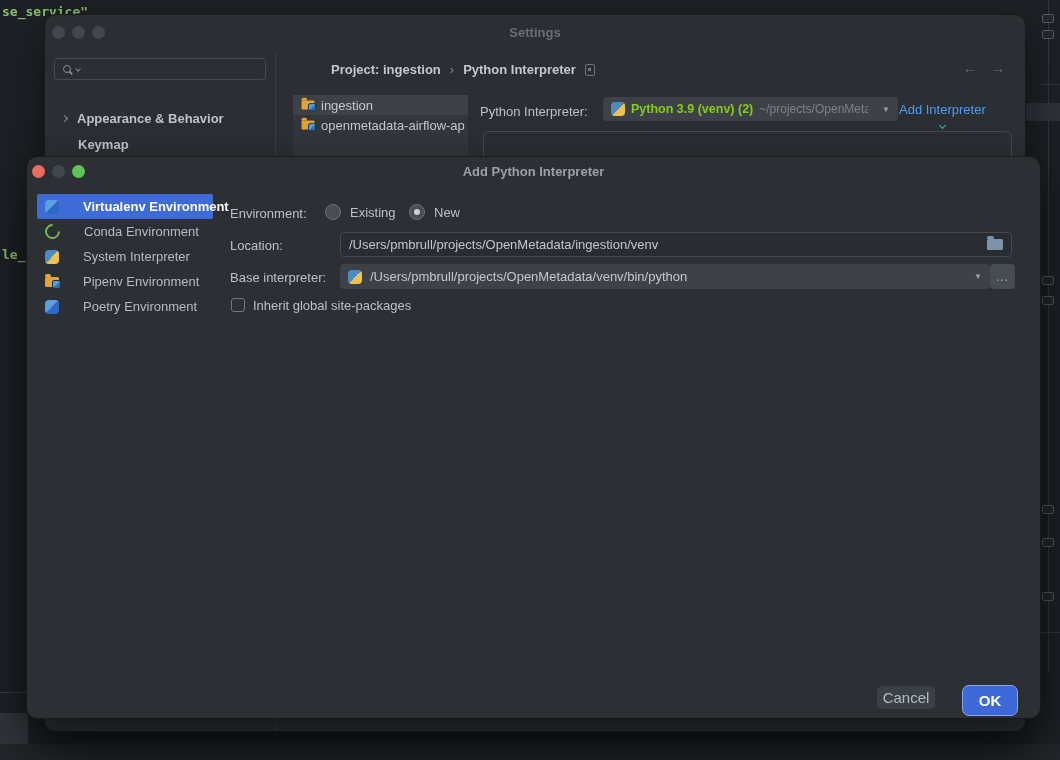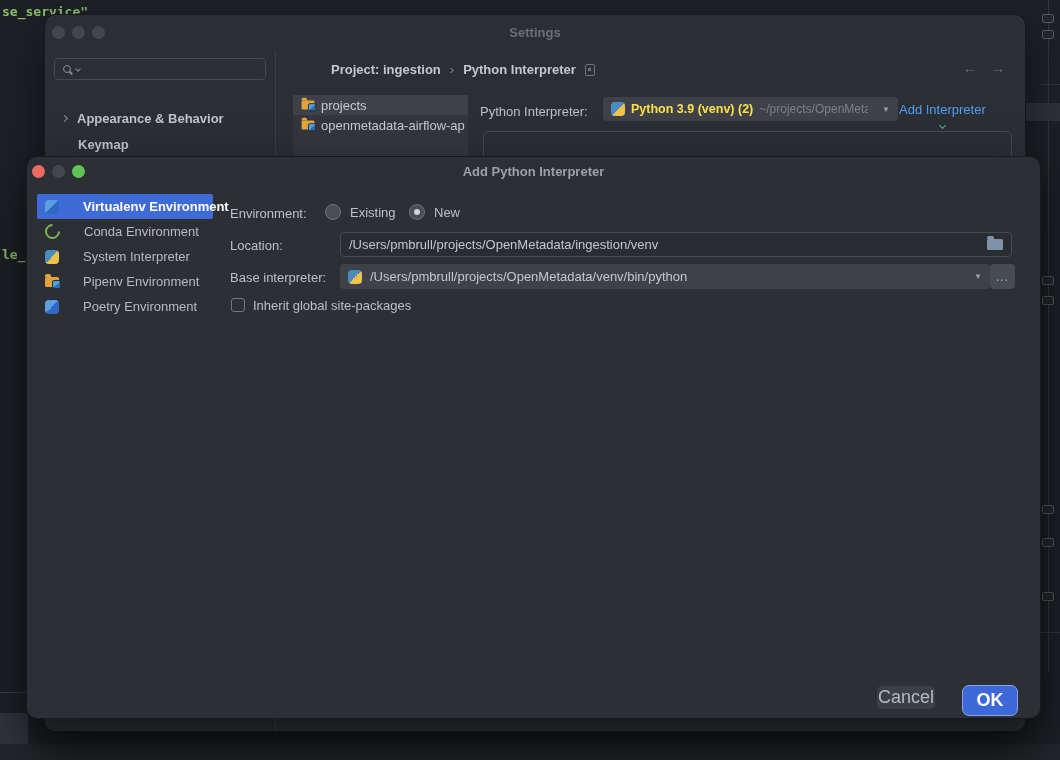--- a/index.html
+++ b/index.html
@@ -71,21 +71,21 @@
             font-size:13px;color:#c4c9d0;white-space:nowrap;overflow:hidden;}
   .list-row.sel{background:#3e4248;}
   .link{color:#4f9cf6;font-size:13px;}
 
   
   .side-item{display:flex;align-items:center;height:25px;padding-left:8px;gap:24px;
              font-size:13px;color:#b5bbc3;white-space:nowrap;}
   .side-item.sel{background:#3e6bd8;color:#ffffff;font-weight:600;border-radius:2px;}
 
   
-  .btn{display:flex;align-items:center;justify-content:center;font-size:18px;border-radius:5px;
+  .btn{display:flex;align-items:center;justify-content:center;font-size:15px;border-radius:5px;
        box-sizing:border-box;}
   .btn.cancel{background:#3b3f46;color:#b4bac2;}
   .btn.ok{background:#3d68d8;color:#ffffff;font-weight:600;border:1.5px solid #8aa5ee;border-radius:7px;}
   .btn.more{background:#474b52;color:#a9afb7;border-radius:4px;font-size:12px;letter-spacing:1px;}
 </style>
 </head>
 <body>
 
 <div id="stage">
 
@@ -139,32 +139,32 @@
       <span class="bc-icon"></span>
     </div>
     <div class="abs" style="left:918px;top:45px;display:flex;gap:14px;font-size:14px;font-weight:bold;color:#6a7077;">
       <span>←</span>
       <span>→</span>
     </div>
 
     <div class="abs" style="left:248px;top:80px;width:175px;height:72px;background:#33363c;border-radius:3px;">
       <div class="list-row sel">
         <span class="folder" style="transform:scale(.92);"></span>
-        <span>projects</span>
+        <span>ingestion</span>
       </div>
       <div class="list-row">
         <span class="folder" style="transform:scale(.92);"></span>
         <span>openmetadata-airflow-ap</span>
       </div>
     </div>
 
     <div class="abs lbl" style="left:435px;top:89px;">Python Interpreter:</div>
     <div class="abs combo" style="left:558px;top:82px;width:287px;height:24px;gap:6px;padding-left:8px;">
       <span class="py"></span>
-      <span style="font-size:12.5px;font-weight:bold;color:#fde047;white-space:nowrap;">Python 3.9 (venv) (2)</span>
+      <span style="font-size:12.5px;font-weight:bold;color:#84cc16;white-space:nowrap;">Python 3.9 (venv) (2)</span>
       <span style="font-size:12px;color:#7b818a;white-space:nowrap;flex:1 1 auto;overflow:hidden;">~/projects/OpenMetada</span>
       <span class="arrow">▼</span>
     </div>
     <div class="abs" style="left:854px;top:87px;display:flex;align-items:center;gap:6px;flex-direction:column;">
       <span class="link">Add Interpreter</span>
       <span class="chev down" style="border-color:#46b8ac;"></span>
     </div>
 
     <div class="abs" style="left:438px;top:116px;width:527px;height:40px;border:1px solid #45494f;border-radius:6px 6px 0 0;"></div>
   </div>

